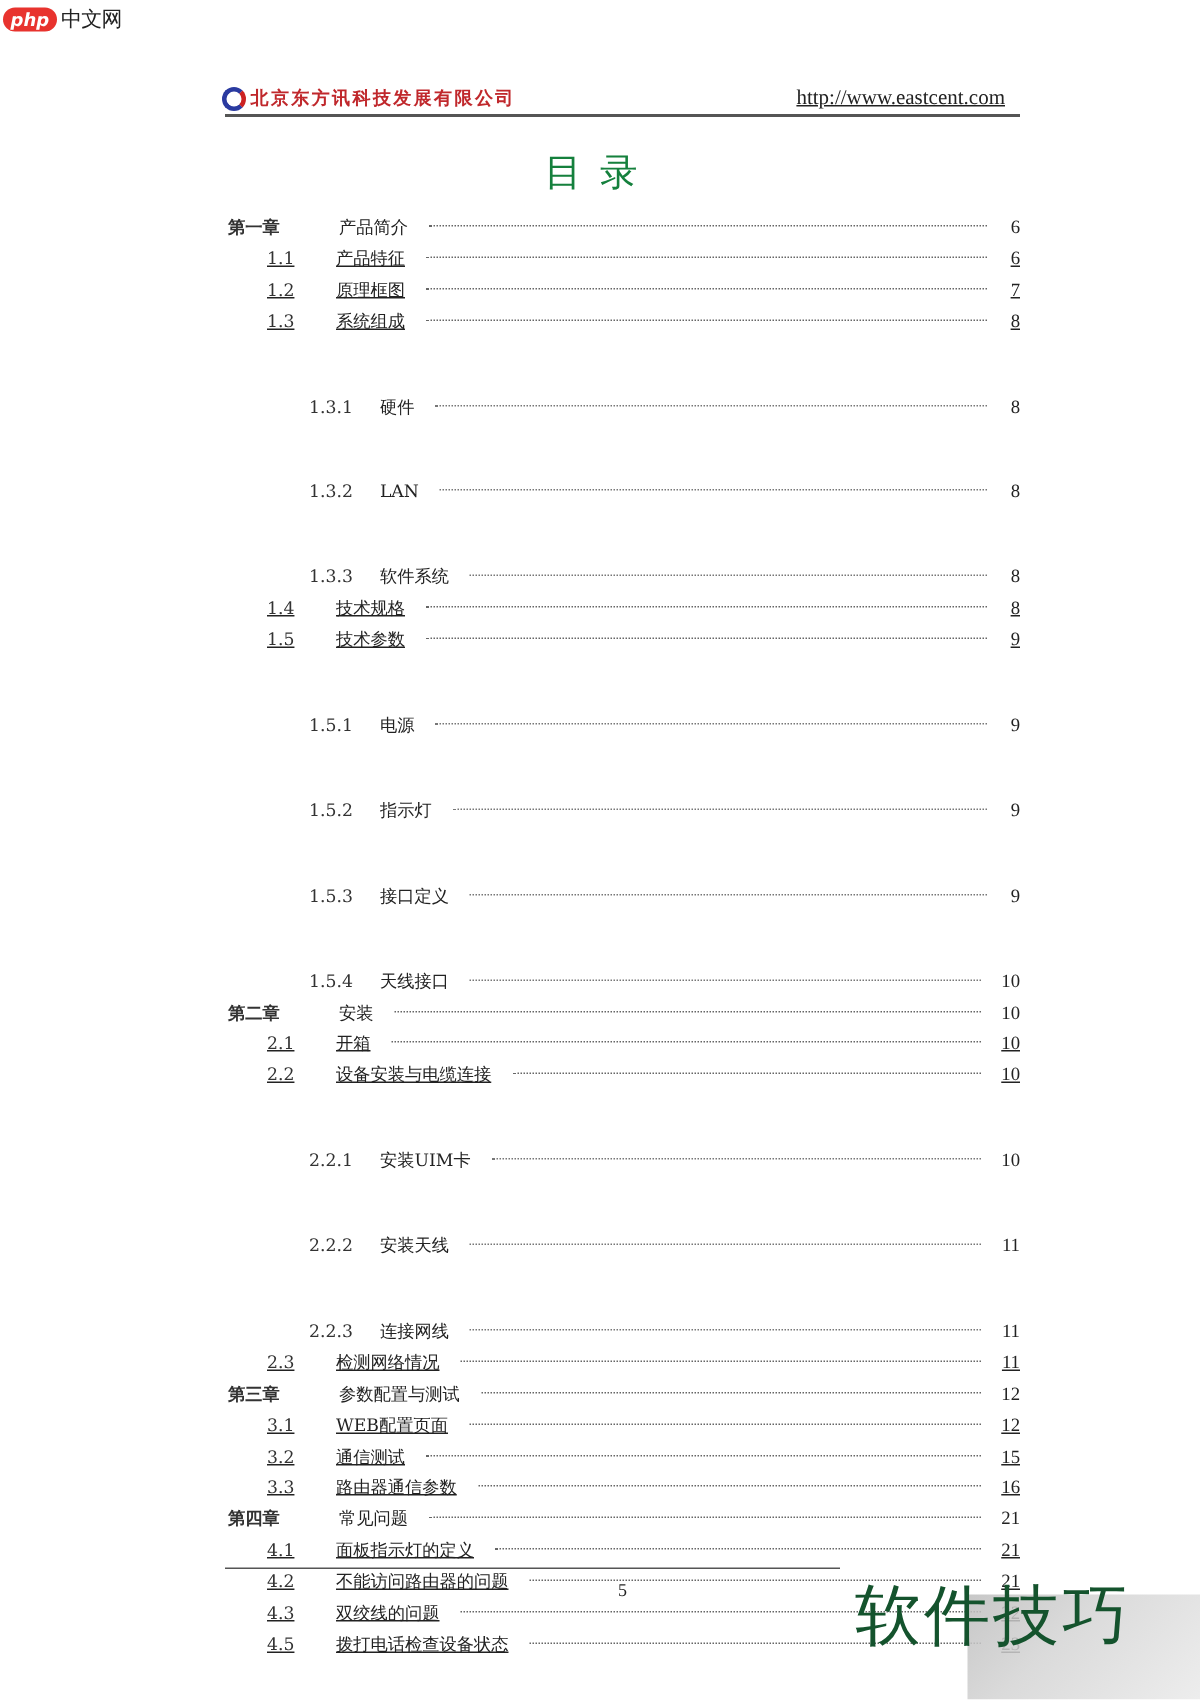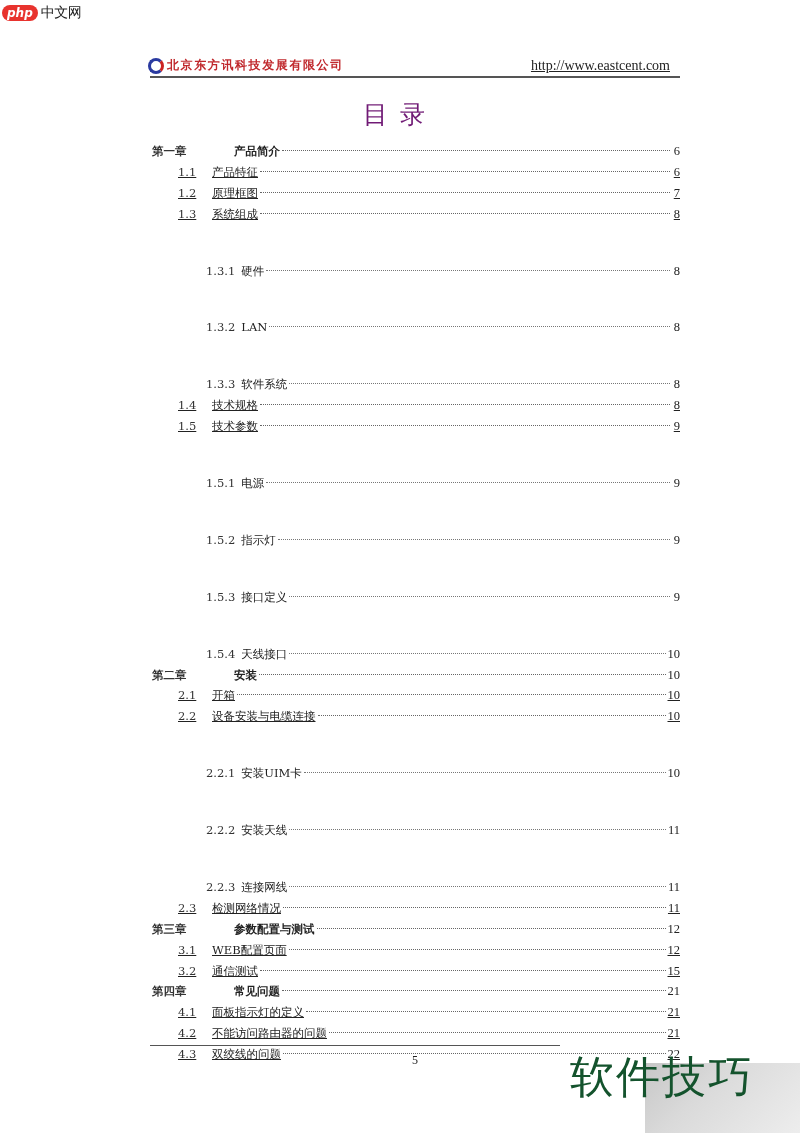--- a/index.html
+++ b/index.html
@@ -11,31 +11,31 @@
   .wm-php { background: #e8332e; color: #fff; font-family: "DejaVu Sans", sans-serif; font-style: italic; font-weight: bold; font-size: 12px; padding: 0 5px; height: 16px; line-height: 16px; border-radius: 9px; }
   .wm-cn { color: #222; font-family: "DejaVu Sans", sans-serif; font-size: 14px; margin-left: 3px; letter-spacing: -0.5px; }
 
   .header { position: absolute; left: 148px; top: 55px; width: 530px; height: 22px; }
   .header-rule { position: absolute; left: 150px; top: 76px; width: 530px; height: 1.5px; background: #555; }
   .company { position: absolute; left: 0; top: 2px; display: flex; align-items: center; }
   .company-logo { width: 16px; height: 16px; border-radius: 50%; border: 3px solid #2a3aa0; border-right-color: #c22; box-sizing: border-box; margin-right: 3px; }
   .company-name { color: #c0282c; font-size: 12px; font-weight: bold; letter-spacing: 1.6px; font-family: "DejaVu Serif", serif; }
   .url { position: absolute; right: 8px; top: 3px; font-family: "Liberation Serif", serif; font-size: 14px; color: #222; text-decoration: underline; }
 
-  .title { position: absolute; left: 0; width: 800px; top: 98px; text-align: center; font-family: "DejaVu Serif", serif; font-size: 25px; letter-spacing: 12px; color: #701a75; }
+  .title { position: absolute; left: 0; width: 800px; top: 98px; text-align: center; font-family: "DejaVu Serif", serif; font-size: 25px; letter-spacing: 12px; color: #15803d; }
 
   .toc { position: absolute; left: 152px; top: 141px; width: 528px; }
-  .toc-row { position: relative; height: 20.9px; display: flex; align-items: baseline; font-size: 11.5px; line-height: 20.9px; }
+  .toc-row { position: relative; height: 20.9px; display: flex; align-items: baseline; font-size: 11.5px; line-height: 20.9px; gap: 12px; }
   .toc-row .num { flex: none; font-family: "DejaVu Serif", serif; color: #333; }
   .toc-row .label { flex: none; font-family: "DejaVu Serif", serif; color: #222; }
   .toc-row .dots { flex: 1 1 auto; border-bottom: 1.5px dotted #666; margin: 0 2px; transform: translateY(-4px); }
   .toc-row .page { flex: none; font-family: "Liberation Serif", serif; font-size: 12.5px; color: #222; min-width: 8px; text-align: right; }
 
   .lvl0 .num { width: 62px; font-weight: bold; }
-  .lvl0 .label { font-weight: bold; margin-left: 20px; }
+  .lvl0 .label { font-weight: normal; }
   .lvl0 .dots { border-bottom-width: 1.5px; }
   .lvl1 { padding-left: 26px; text-decoration: underline; }
   .lvl1 .num { width: 34px; }
   .lvl2 { padding-left: 54px; margin-top: 36px; }
   .lvl2 .num { width: auto; margin-right: 6px; }
   .lvl2 .dots { border-bottom: 1px dotted #777; transform: translateY(-4px); }
 
   .footer-rule { position: absolute; left: 150px; top: 1045px; width: 410px; height: 1px; background: #555; }
   .footer-page { position: absolute; left: 412px; top: 1053px; font-family: "Liberation Serif", serif; font-size: 12px; color: #222; }
 
@@ -193,20 +193,26 @@
       <span class="label">WEB配置页面</span>
       <span class="dots"></span>
       <span class="page">12</span>
     </div>
     <div class="toc-row lvl1">
       <span class="num">3.2</span>
       <span class="label">通信测试</span>
       <span class="dots"></span>
       <span class="page">15</span>
     </div>
+    <div class="toc-row lvl1">
+      <span class="num">3.3</span>
+      <span class="label">路由器通信参数</span>
+      <span class="dots"></span>
+      <span class="page">16</span>
+    </div>
     <div class="toc-row lvl0">
       <span class="num">第四章</span>
       <span class="label">常见问题</span>
       <span class="dots"></span>
       <span class="page">21</span>
     </div>
     <div class="toc-row lvl1">
       <span class="num">4.1</span>
       <span class="label">面板指示灯的定义</span>
       <span class="dots"></span>
@@ -217,19 +223,25 @@
       <span class="label">不能访问路由器的问题</span>
       <span class="dots"></span>
       <span class="page">21</span>
     </div>
     <div class="toc-row lvl1">
       <span class="num">4.3</span>
       <span class="label">双绞线的问题</span>
       <span class="dots"></span>
       <span class="page">22</span>
     </div>
+    <div class="toc-row lvl1">
+      <span class="num">4.5</span>
+      <span class="label">拨打电话检查设备状态</span>
+      <span class="dots"></span>
+      <span class="page">23</span>
+    </div>
   </div>
 
 <div class="footer-rule"></div>
 <div class="footer-page">5</div>
 
 <div class="wm-blur"></div>
 <div class="wm-bottom">软件技巧</div>
 
 </body></html>

